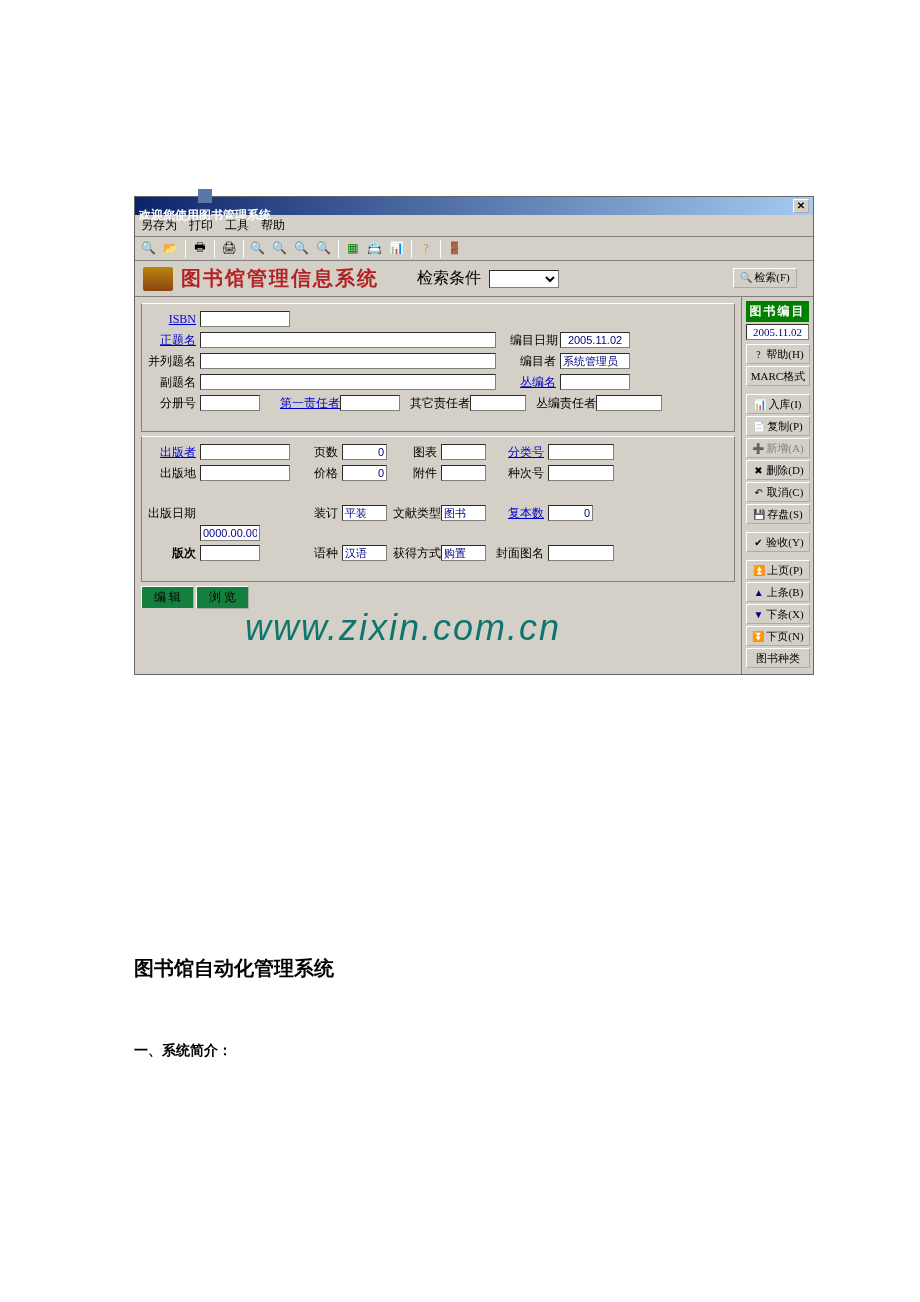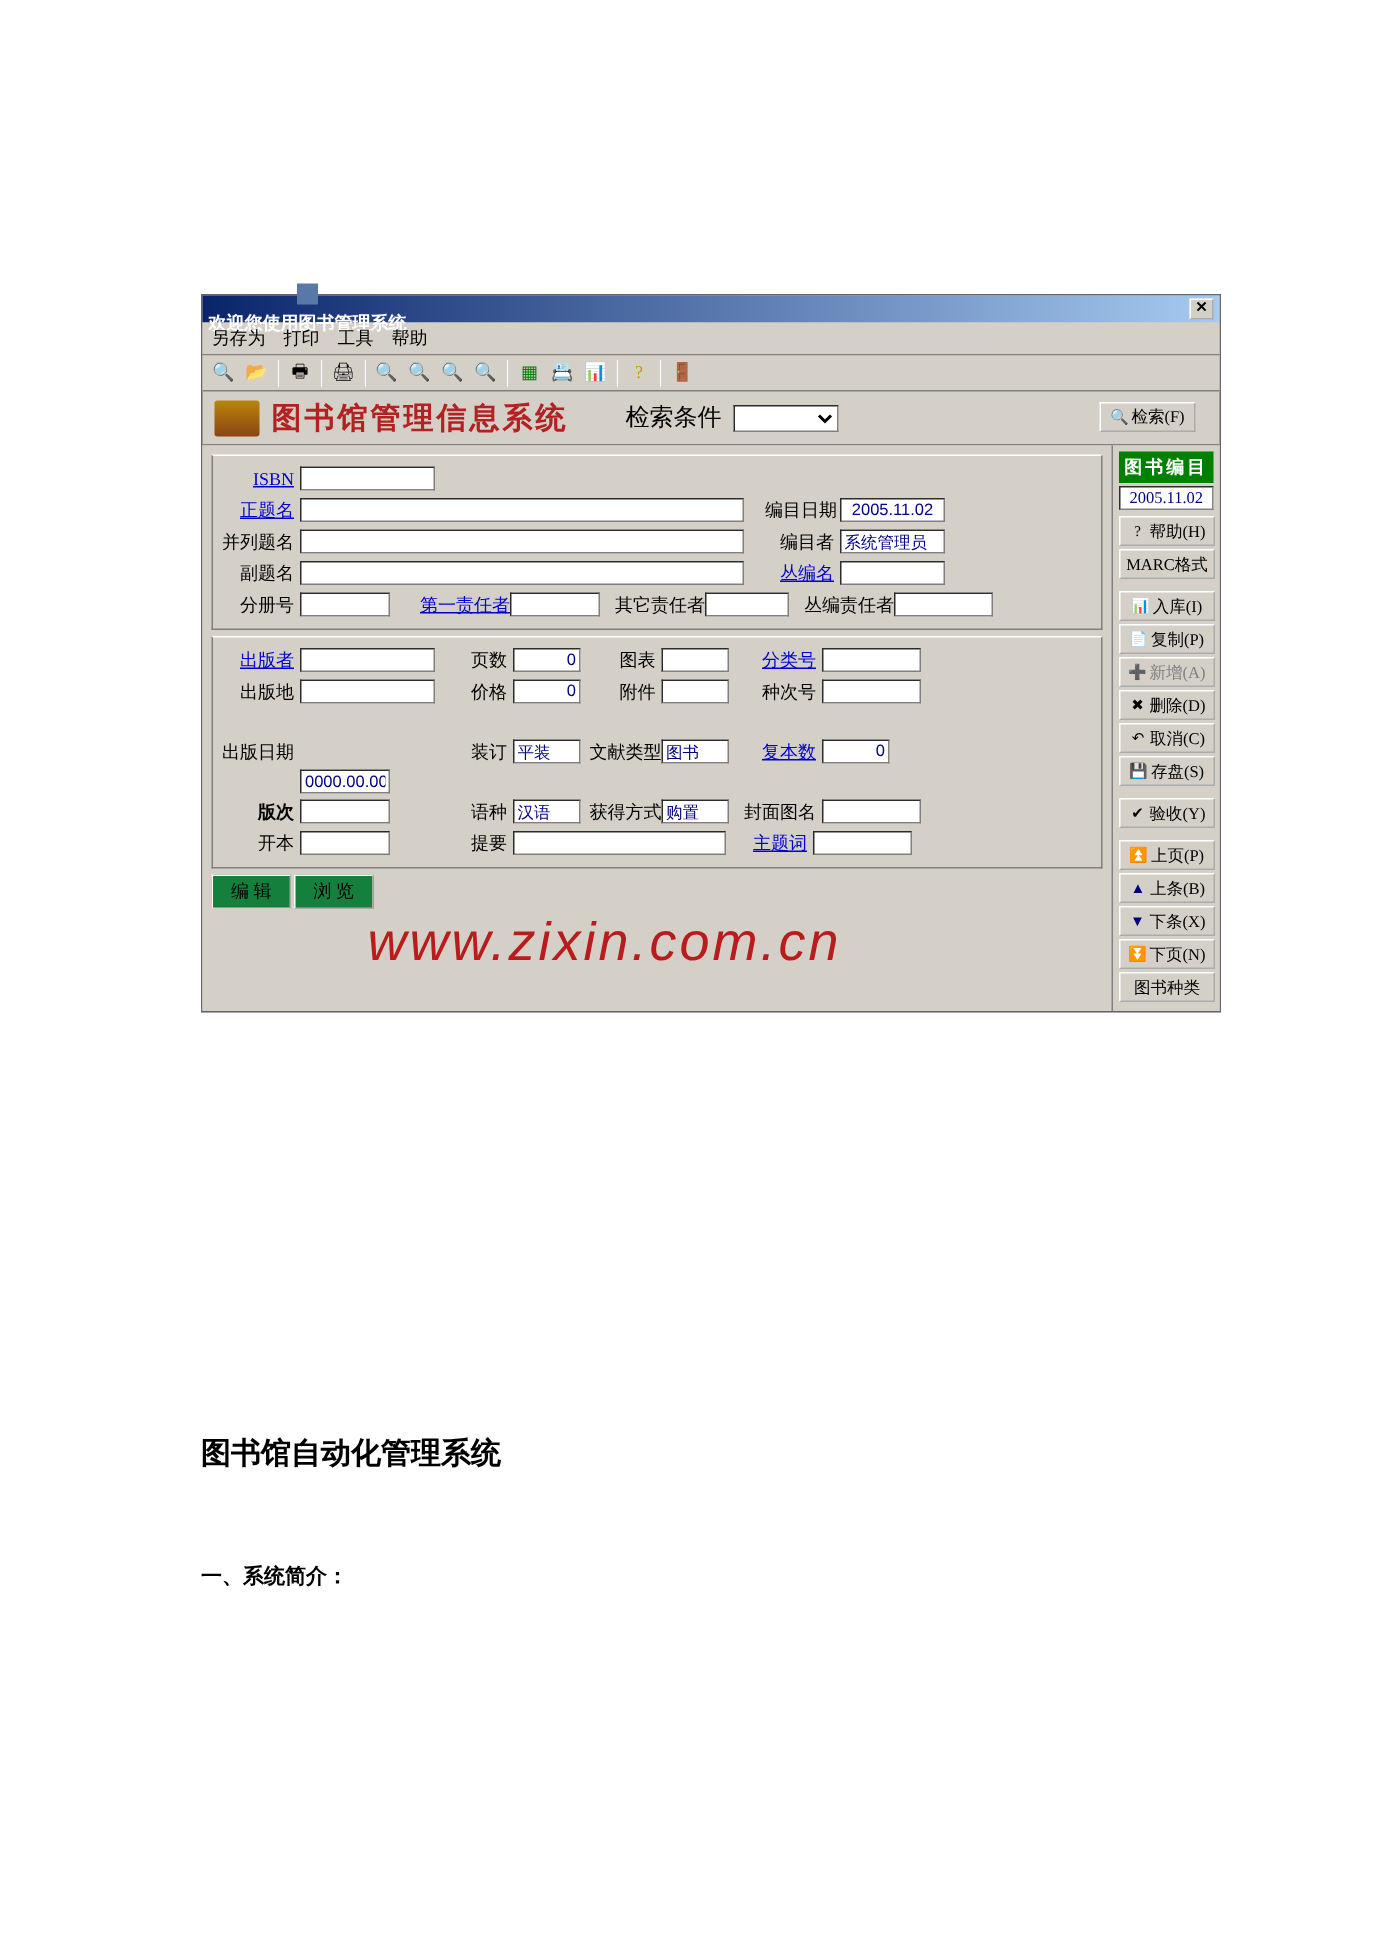--- a/index.html
+++ b/index.html
@@ -21,32 +21,32 @@
 .search-label { font-size: 16px; }
 .search-select { width: 70px; height: 18px; border: 1px inset #808080; background: #fff; }
 .main-body { display: flex; background: #d4d0c8; }
 .form-area { flex: 1; padding: 6px; background: #d4d0c8; }
 .side-panel { width: 72px; padding: 4px 4px; background: #d4d0c8; border-left: 1px solid #808080; }
 .side-btn { width: 64px; height: 20px; border: 1px outset #fff; background: #d4d0c8; font-size: 11px; margin-bottom: 2px; display: flex; align-items: center; justify-content: center; gap: 2px; cursor: pointer; padding: 0 2px; }
 .side-btn .ico { width: 12px; height: 12px; font-size: 10px; display: flex; align-items: center; justify-content: center; }
 .side-btn.disabled { color: #808080; }
 .side-badge { background: #008000; color: #fff; font-size: 12px; text-align: center; padding: 2px; margin-bottom: 2px; font-weight: bold; letter-spacing: 2px; }
 .date-badge { border: 1px inset #808080; background: #fff; color: #000080; font-size: 11px; text-align: center; padding: 1px; margin-bottom: 4px; }
-.form-group { border: 1px solid #808080; border-top: 1px solid #fff; margin-bottom: 4px; padding: 6px 4px 4px 4px; position: relative; }
+.form-group { border: 1px solid #808080; border-top: 1px solid #fff; margin-bottom: 4px; padding: 6px 4px 16px 4px; position: relative; }
 .row { display: flex; align-items: center; margin-bottom: 3px; gap: 2px; min-height: 18px; }
 .lbl { color: #0000cd; font-size: 12px; text-align: right; padding-right: 2px; text-decoration: underline; white-space: nowrap; }
 .lbl.plain { text-decoration: none; color: #000; }
 .inp { border: 1px inset #808080; background: #fff; height: 16px; font-size: 11px; color: #000080; padding: 0 2px; }
 .tabs { display: flex; gap: 2px; margin-top: 4px; }
 .tab { border: 1px outset #fff; background: #15803d; padding: 2px 12px; font-size: 12px; cursor: pointer; }
 .tab.active { border-bottom: 1px solid #d4d0c8; }
 .grid { border: 1px inset #808080; background: #fff; height: 110px; margin-top: -1px; }
 .grid-header { display: flex; background: #d4d0c8; border-bottom: 1px solid #808080; }
 .grid-col { border-right: 1px solid #808080; border-bottom: 1px solid #fff; font-size: 12px; padding: 2px 4px; text-align: center; }
-.watermark { position: absolute; color: #b91c1c; font-size: 36px; font-style: italic; pointer-events: none; left: 110px; top: 410px; letter-spacing: 2px; font-family: Arial, sans-serif; }
+.watermark { position: absolute; color: #0f766e; font-size: 36px; font-style: italic; pointer-events: none; left: 110px; top: 410px; letter-spacing: 2px; font-family: Arial, sans-serif; }
 .doc-text { margin: 280px 0 0 134px; }
 .doc-h1 { font-size: 20px; font-weight: bold; margin-bottom: 60px; }
 .doc-h2 { font-size: 14px; font-weight: bold; }
 </style>
 </head>
 <body>
 
 <div class="page">
   <div class="app-window">
 
@@ -191,30 +191,20 @@
             <span style="width:40px;"></span>
             <span class="lbl plain" style="width:36px;">语种</span>
             <input class="inp" style="width: 45px;" value="汉语">
             <span style="width:2px;"></span>
             <span class="lbl plain" style="width:46px;">获得方式</span>
             <input class="inp" style="width: 45px;" value="购置">
             <span style="width:4px;"></span>
             <span class="lbl plain" style="width:52px;">封面图名</span>
             <input class="inp" style="width: 66px;">
           </div>
-          <div class="row">
-            <span class="lbl plain" style="width:52px;">开本</span>
-            <input class="inp" style="width: 60px;">
-            <span style="width:40px;"></span>
-            <span class="lbl plain" style="width:36px;">提要</span>
-            <input class="inp" style="width: 142px;">
-            <span style="width:8px;"></span>
-            <span class="lbl" style="width:44px;">主题词</span>
-            <input class="inp" style="width: 66px;">
-          </div>
         </div>
 
         <div class="tabs">
           <div class="tab active">编 辑</div>
           <div class="tab">浏 览</div>
         </div>
       </div>
 
       <div class="side-panel">
         <div class="side-badge">图书编目</div>

